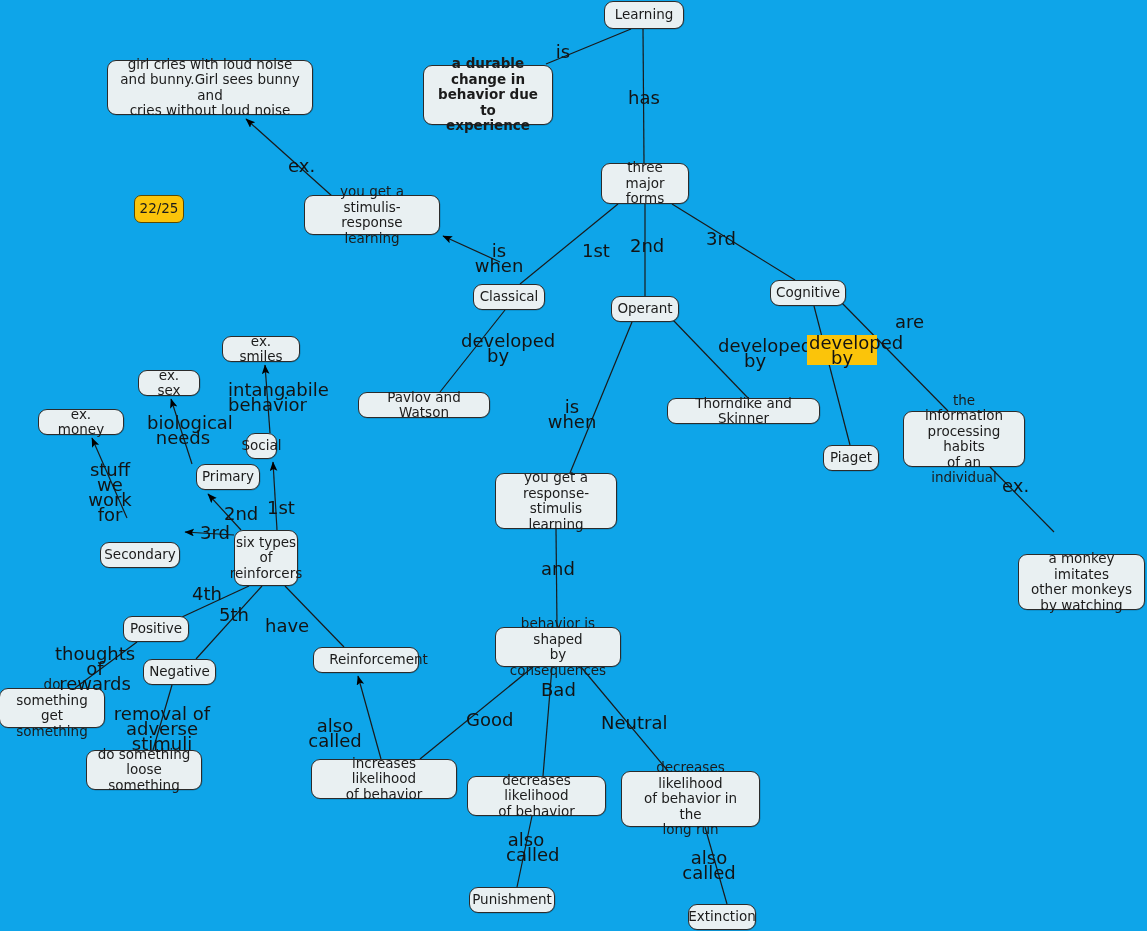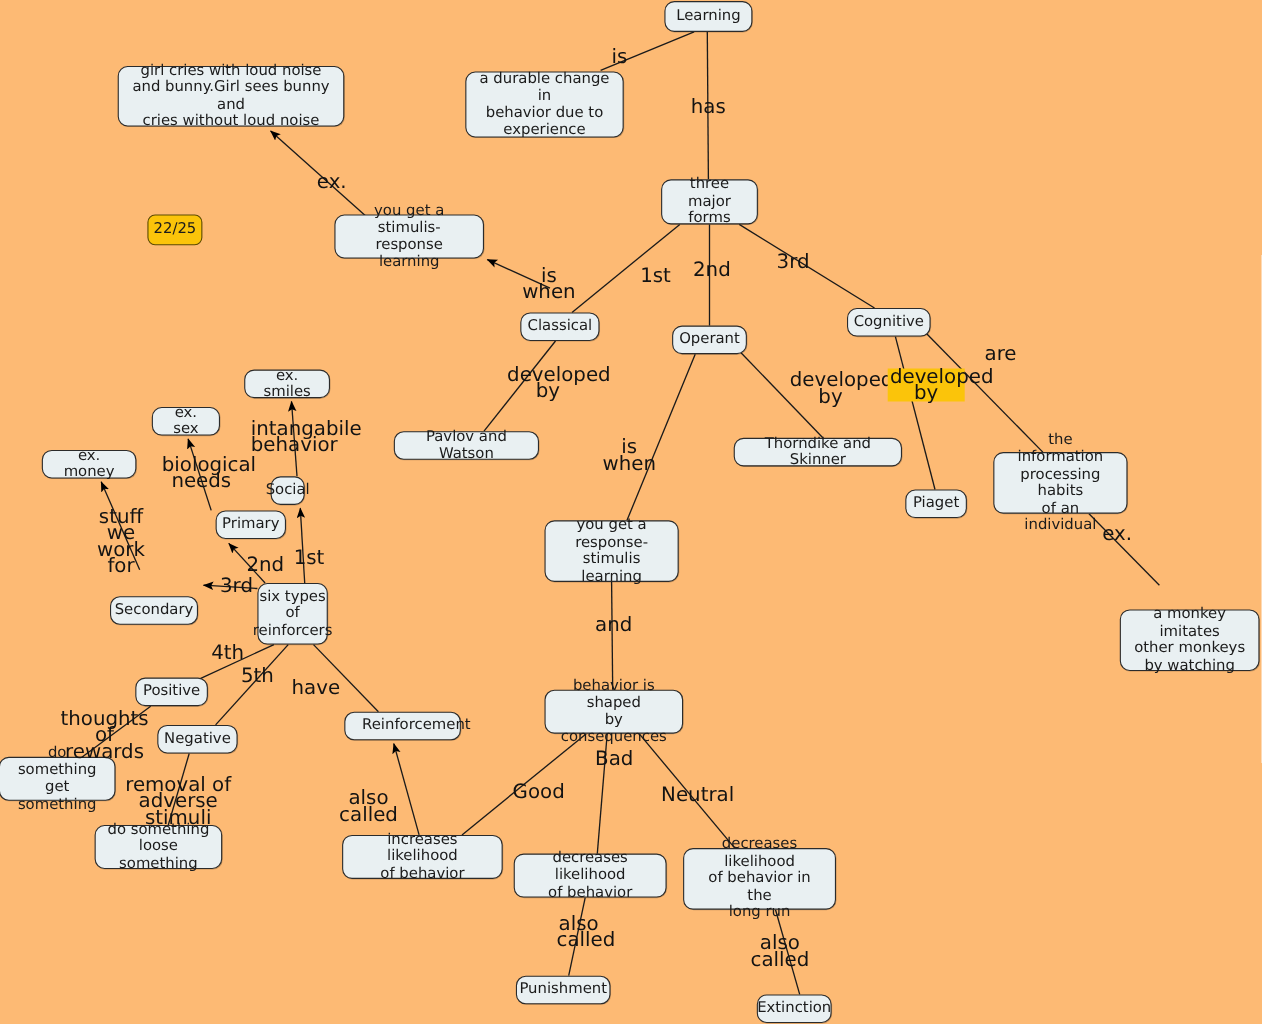--- a/index.html
+++ b/index.html
@@ -5,21 +5,21 @@
 <style>
   html, body {
     margin: 0;
     padding: 0;
     background: #ffffff;
   }
   #canvas {
     position: relative;
     width: 1147px;
     height: 931px;
-    background: #fdba74;
+    background: #0ea5e9;
     font-family: "DejaVu Sans", sans-serif;
     overflow: hidden;
   }
   #edges {
     position: absolute;
     left: 0;
     top: 0;
     width: 1147px;
     height: 931px;
     pointer-events: none;
@@ -109,21 +109,21 @@
         <line x1="262" y1="586" x2="196" y2="659" stroke="#1a1a1a" stroke-width="1.2"></line>
         <line x1="270" y1="433" x2="265" y2="365" stroke="#1a1a1a" stroke-width="1.2" marker-end="url(#arrowhead)"></line>
         <line x1="192" y1="464" x2="171" y2="399" stroke="#1a1a1a" stroke-width="1.2" marker-end="url(#arrowhead)"></line>
         <line x1="127" y1="518" x2="92" y2="438" stroke="#1a1a1a" stroke-width="1.2" marker-end="url(#arrowhead)"></line>
         <line x1="137" y1="642" x2="75" y2="688" stroke="#1a1a1a" stroke-width="1.2"></line>
         <line x1="172" y1="685" x2="153" y2="750" stroke="#1a1a1a" stroke-width="1.2"></line>
       </g>
   </svg>
   <div id="node-layer">
       <div class="node" style="left: 604px; top: 1px; width: 80px; height: 28px;">Learning</div>
-      <div class="node" style="left: 423px; top: 65px; width: 144px; height: 60px;">a durable change in
+      <div class="node" style="left: 423px; top: 65px; width: 130px; height: 60px; font-weight: bold;">a durable change in
 behavior due to
 experience</div>
       <div class="node" style="left: 601px; top: 163px; width: 88px; height: 41px;">three major
 forms</div>
       <div class="node" style="left: 107px; top: 60px; width: 206px; height: 55px;">girl cries with loud noise
 and bunny.Girl sees bunny and
 cries without loud noise</div>
       <div class="node" style="left: 304px; top: 195px; width: 136px; height: 40px;">you get a stimulis-
 response learning</div>
       <div class="node" style="left: 473px; top: 284px; width: 72px; height: 26px;">Classical</div>

